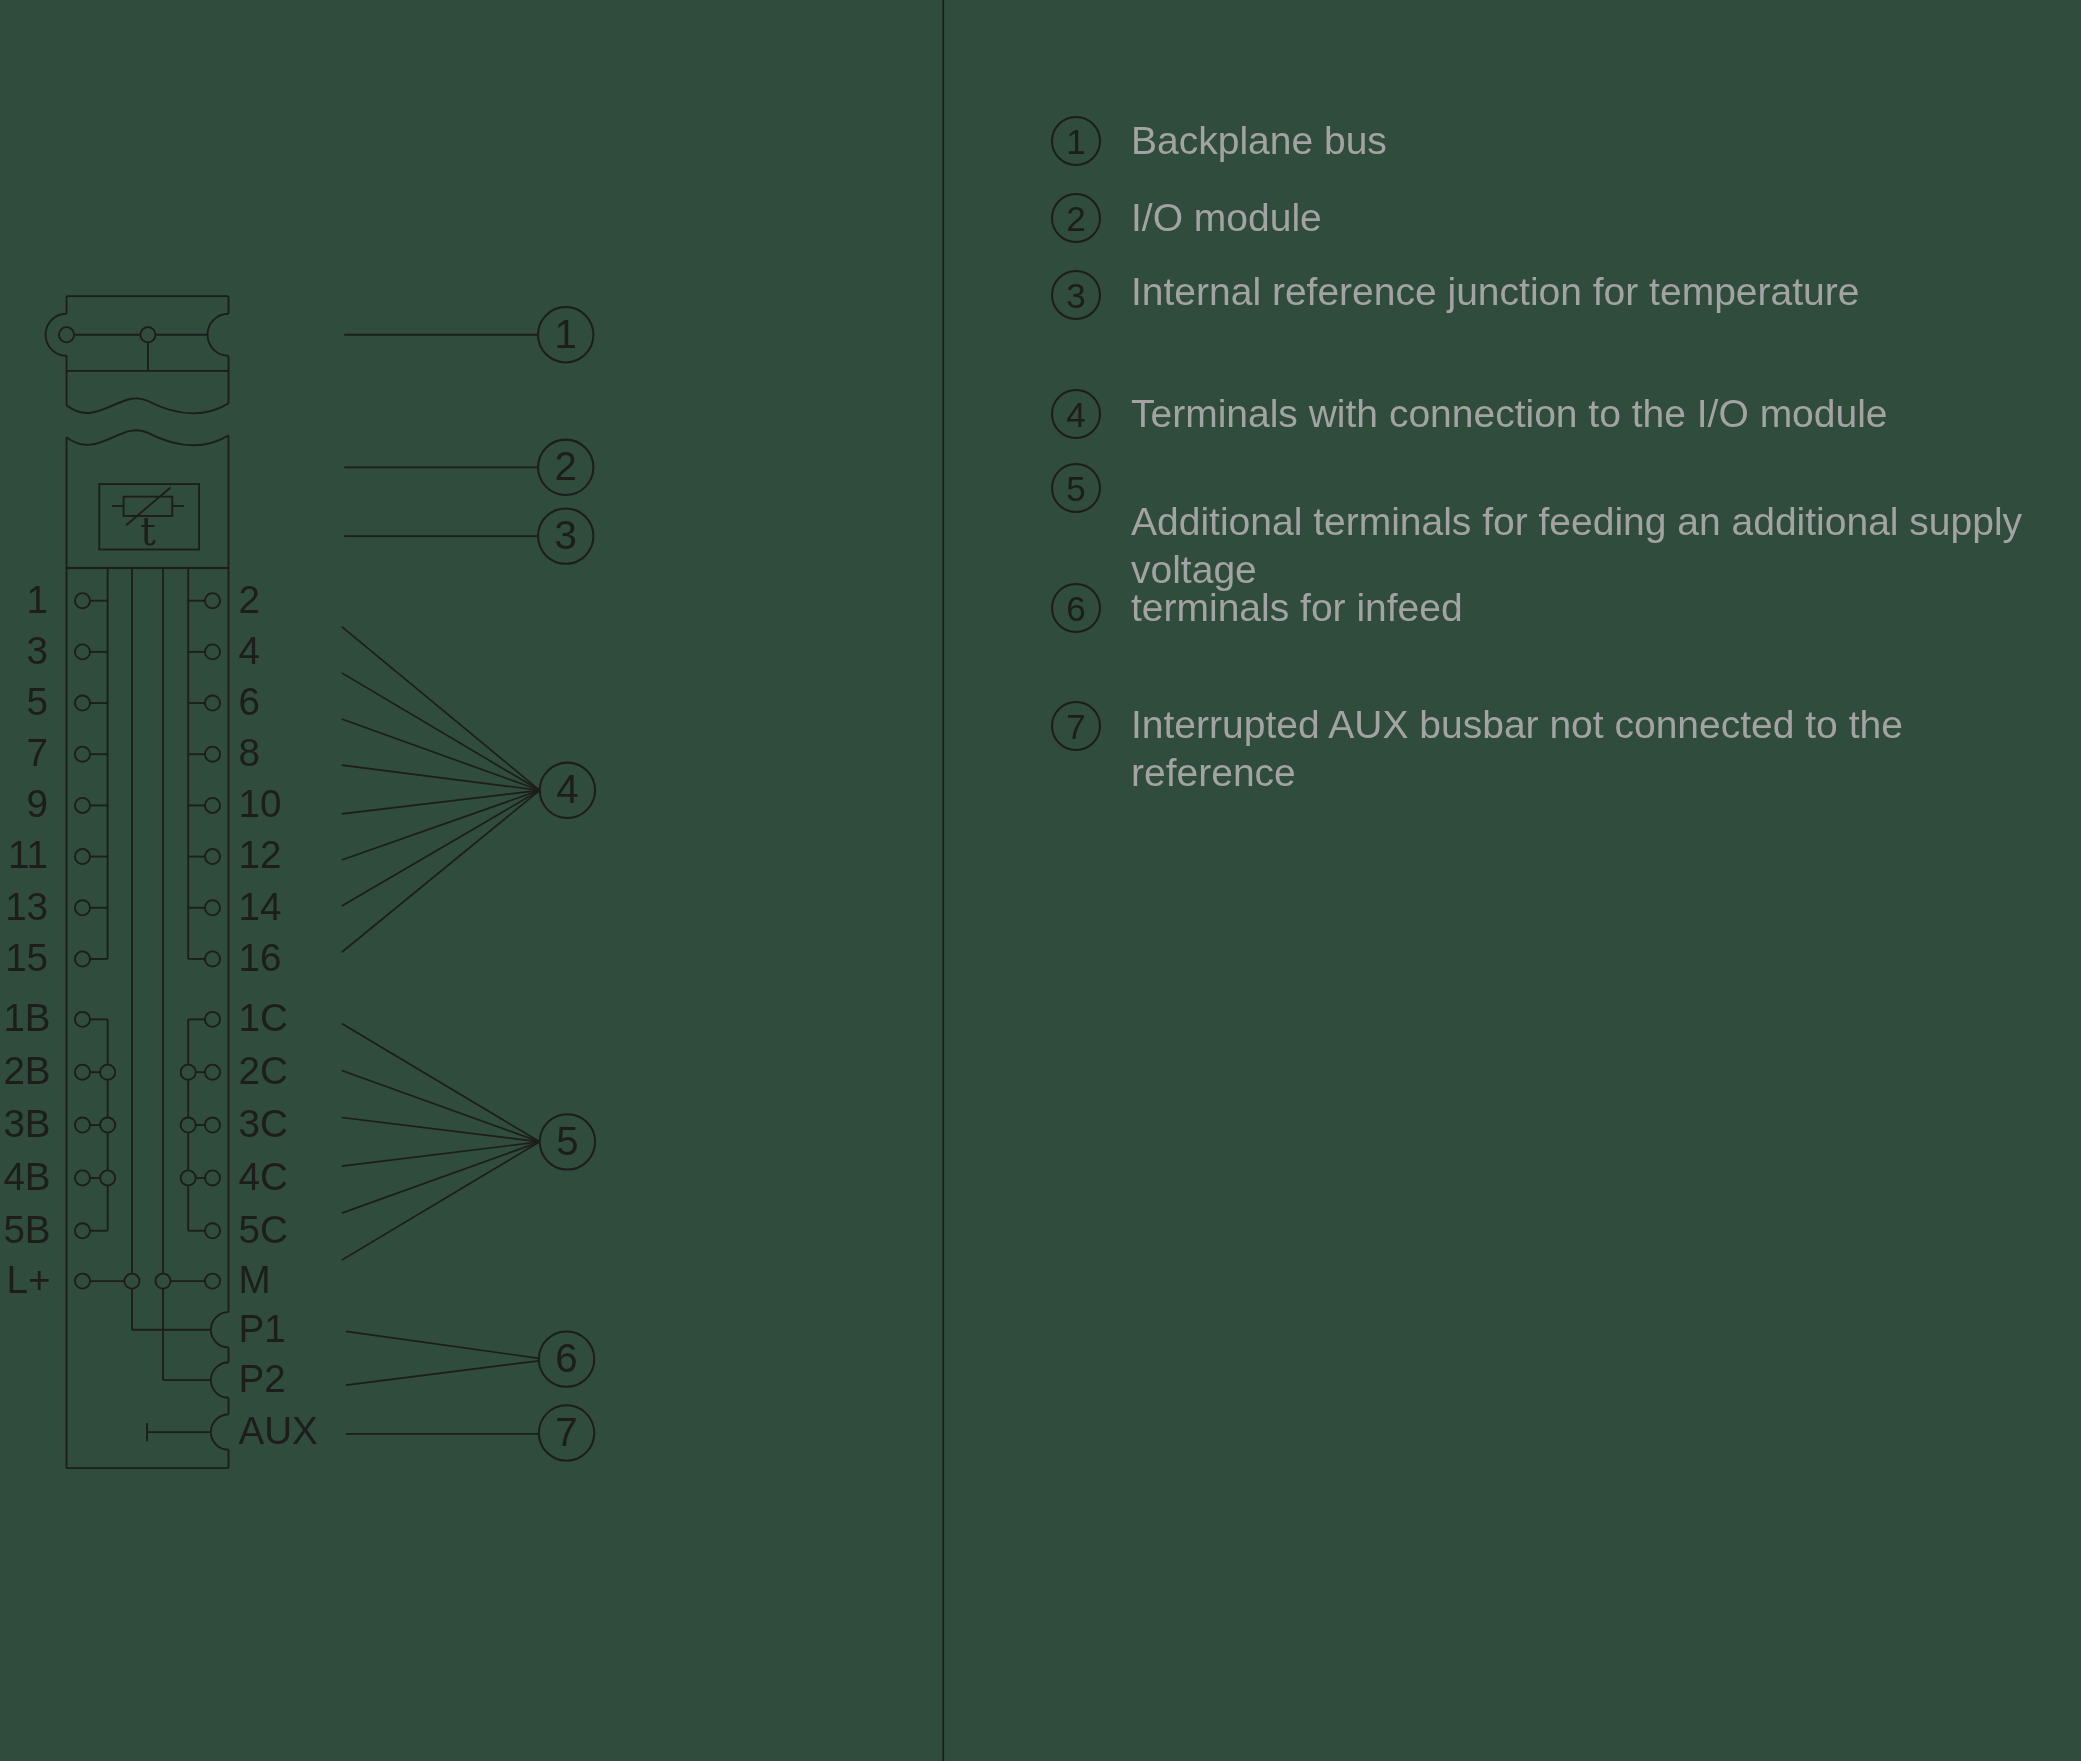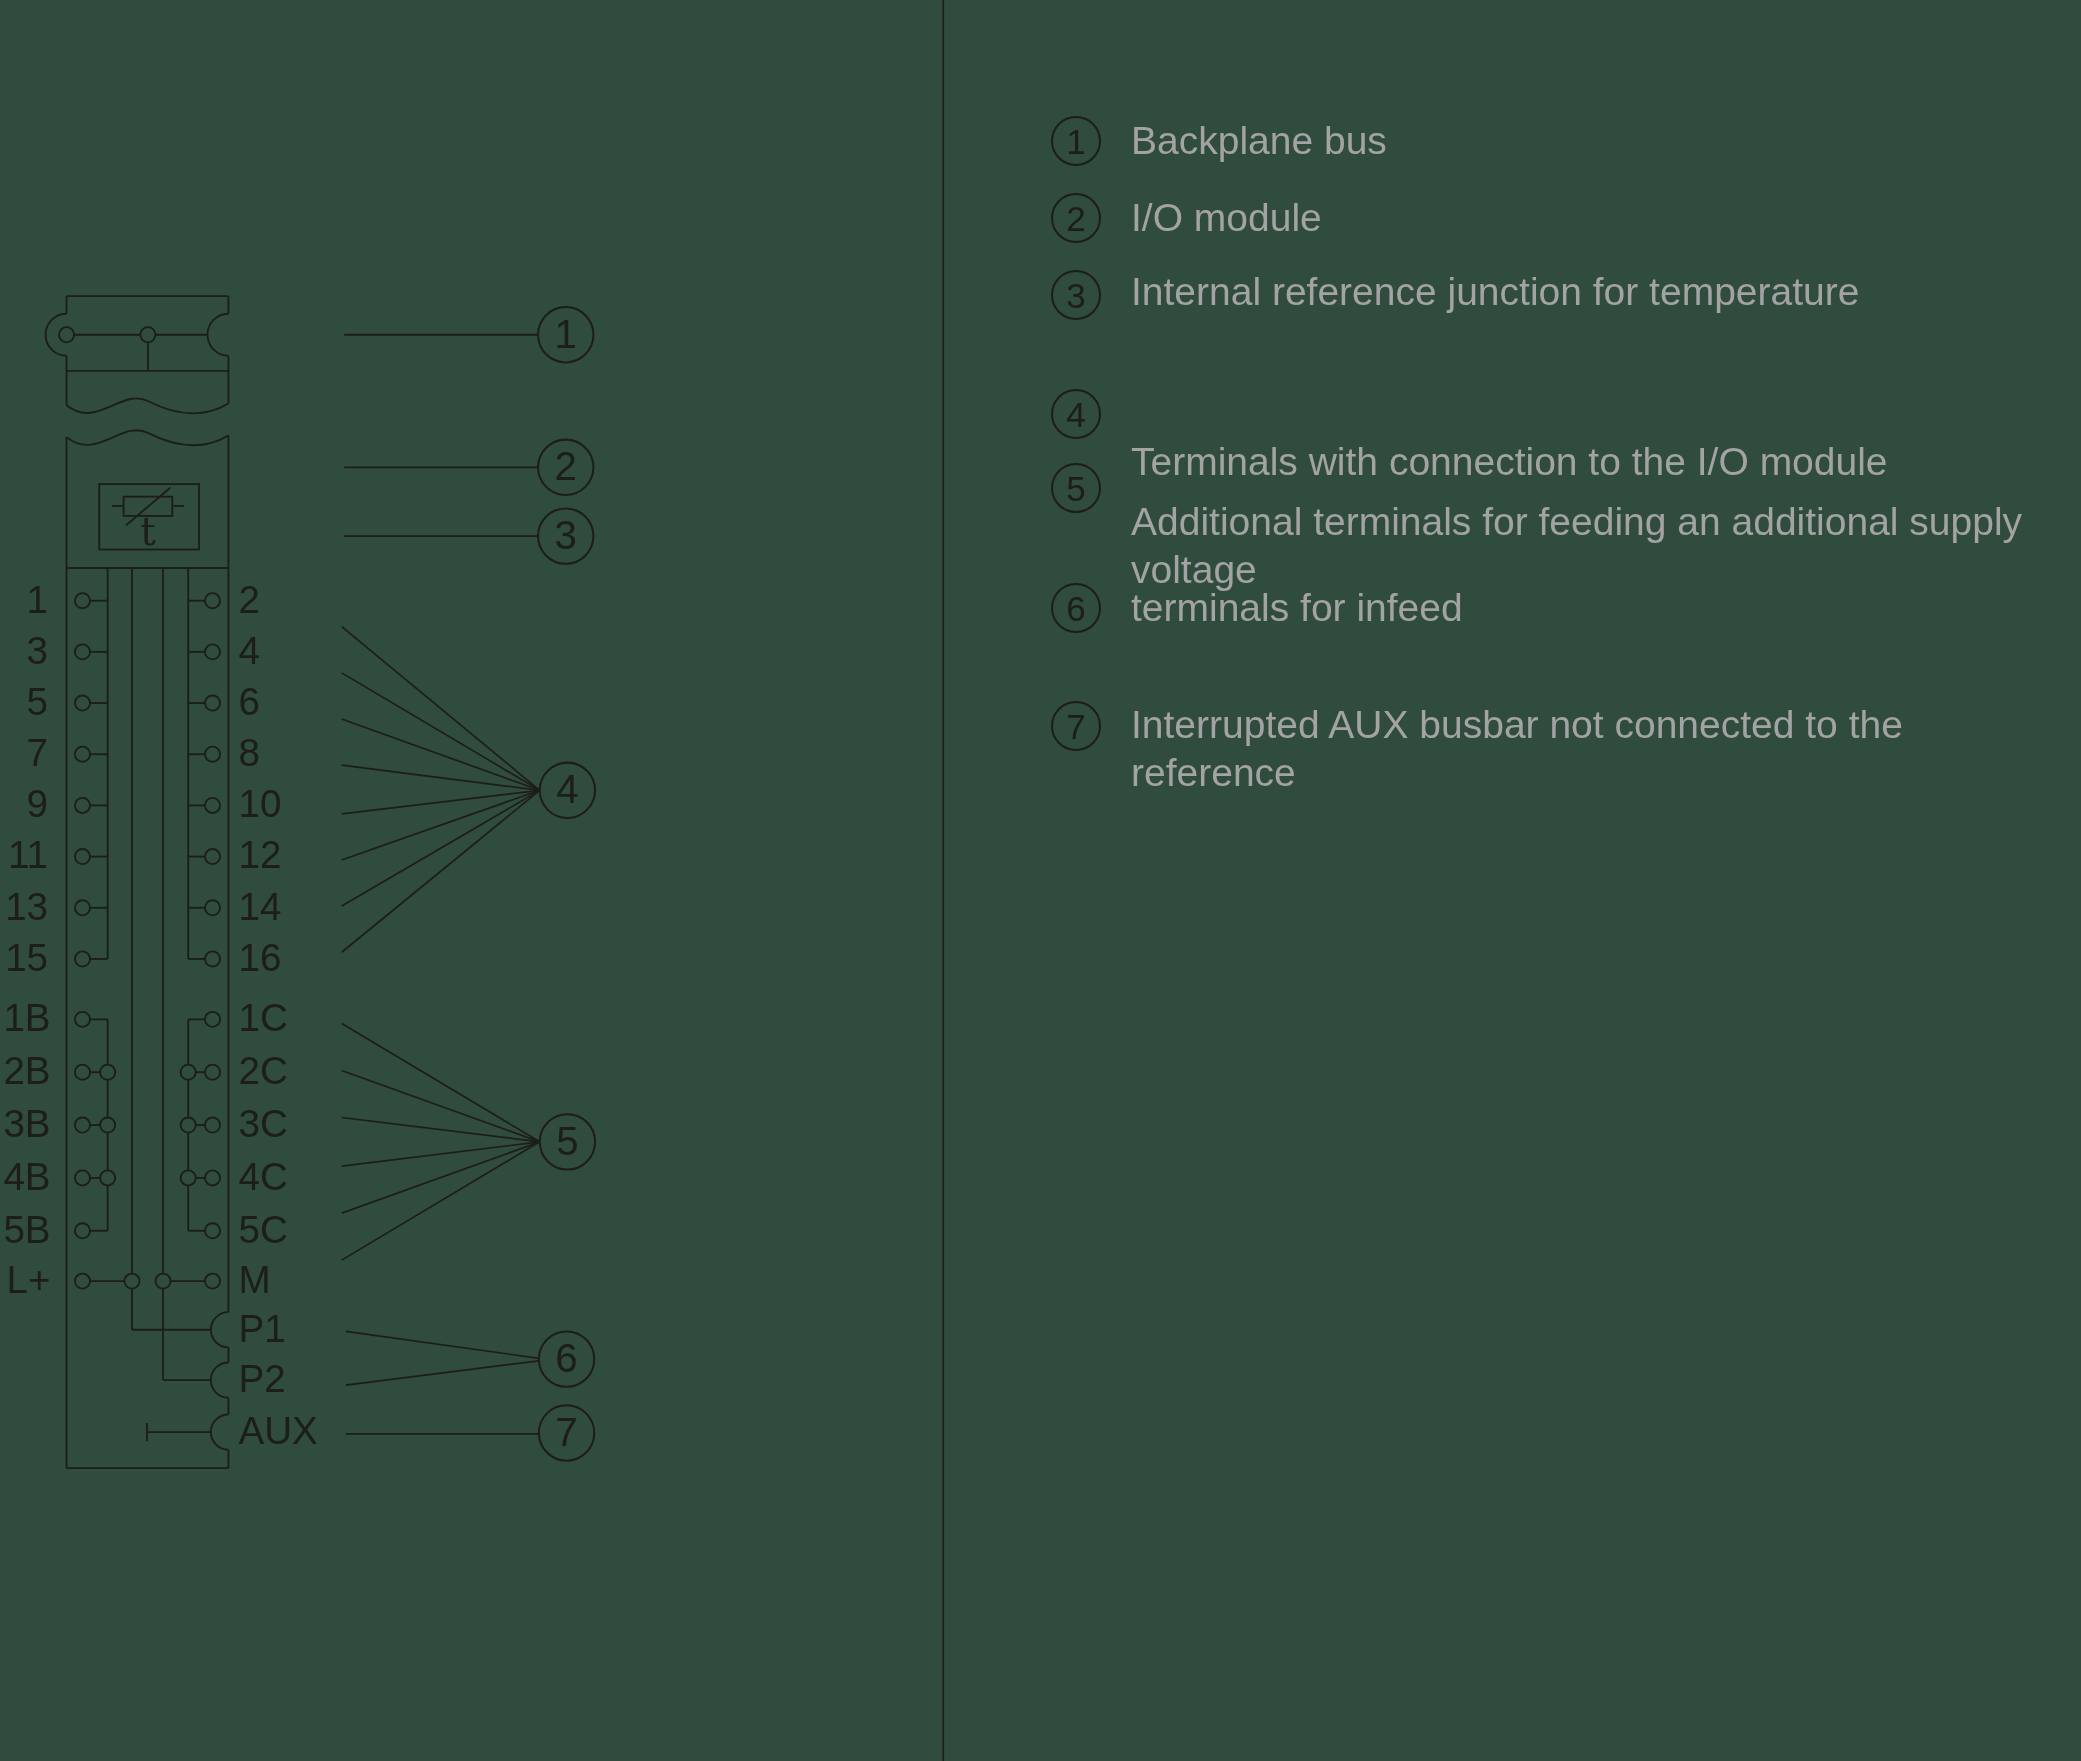--- a/index.html
+++ b/index.html
@@ -212,21 +212,21 @@
           <span>3</span>
         </div>
         <div class="legend-text" style="left: 1131px; top: 268px;">
           <div>Internal reference junction for temperature</div>
         </div>
       </div>
       <div class="legend-item">
         <div class="legend-circle" style="left: 1051px; top: 389px;">
           <span>4</span>
         </div>
-        <div class="legend-text" style="left: 1131px; top: 390px; margin-top: 48px;">
+        <div class="legend-text" style="left: 1131px; top: 390px;">
           <div>Terminals with connection to the I/O module</div>
         </div>
       </div>
       <div class="legend-item">
         <div class="legend-circle" style="left: 1051px; top: 463px;">
           <span>5</span>
         </div>
         <div class="legend-text" style="left: 1131px; top: 464px; margin-top: 34px;">
           <div>Additional terminals for feeding an additional supply</div>
           <div>voltage</div>

